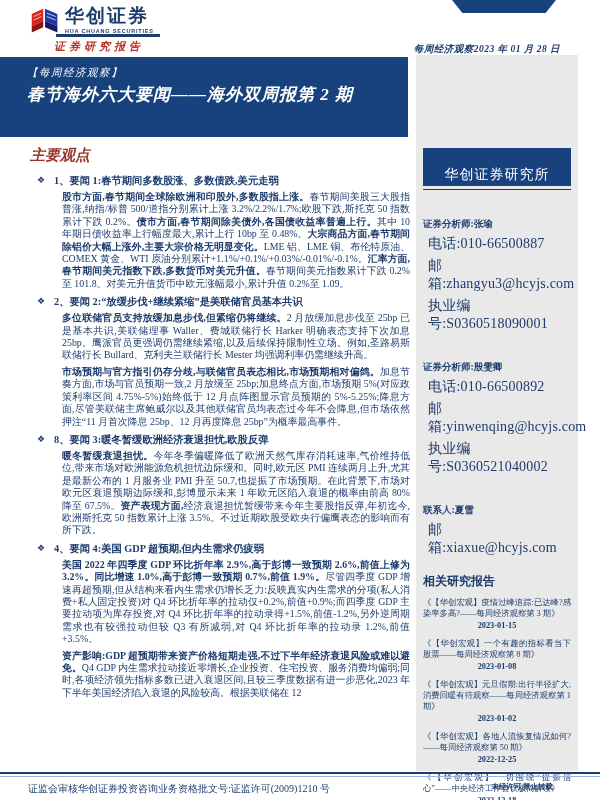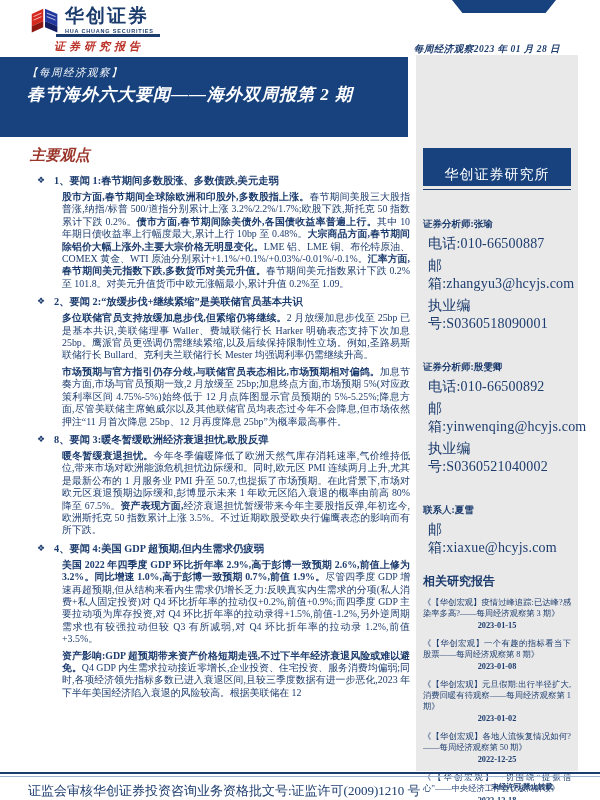--- a/index.html
+++ b/index.html
@@ -62,21 +62,21 @@
   .bullet{width:24px;padding-left:7px;font-size:9px;line-height:13px;
     color:var(--navy,#1c3c6e);box-sizing:border-box;}
   .sec-h{flex:1;font-size:10.3px;font-weight:bold;line-height:13px;}
   .body-p{margin:0 0 4px 32px;font-size:9.9px;line-height:12.4px;
     text-align:justify;}
   .body-p b{font-weight:bold;}
 
   
   .footer-rule{position:absolute;left:0;top:772px;width:600px;height:2px;
     border-top:2.5px solid var(--navy,#1c3c6e);border-bottom:1px solid #9db4d4;}
-  .footer-left{position:absolute;left:28px;top:782px;font-size:13px;
+  .footer-left{position:absolute;left:28px;top:782px;font-size:10px;
     color:var(--navy,#1c3c6e);}
   .footer-right{position:absolute;right:47px;top:782px;font-size:7.5px;
     font-weight:bold;color:var(--navy,#1c3c6e);}
 </style>
 </head>
 <body>
 
 <div class="page">
 
   <div class="ribbon"></div>

